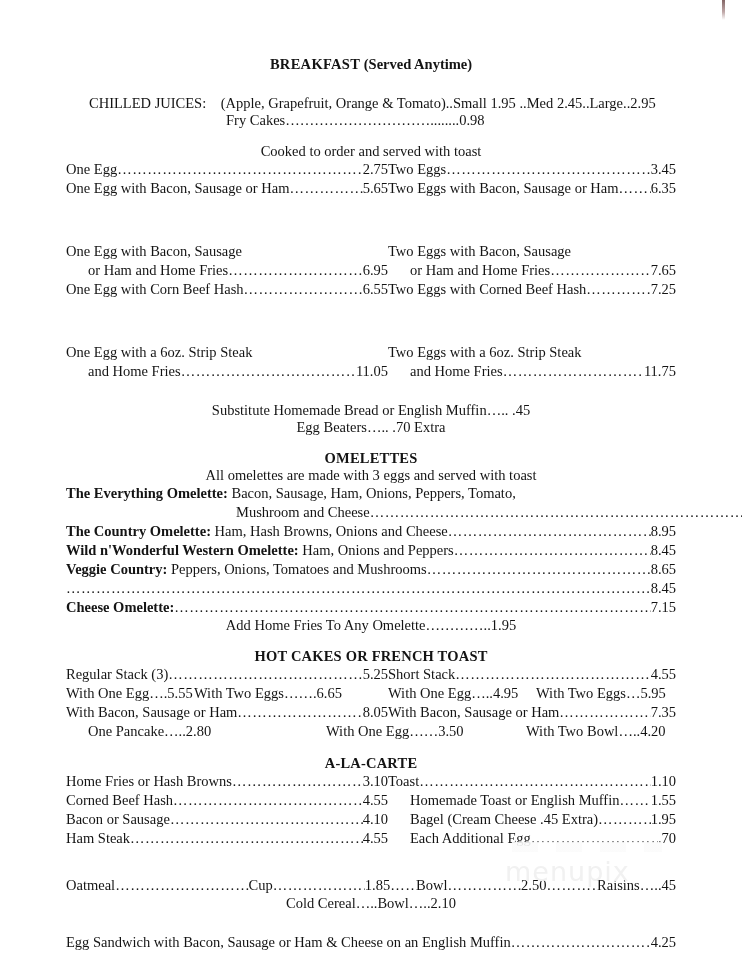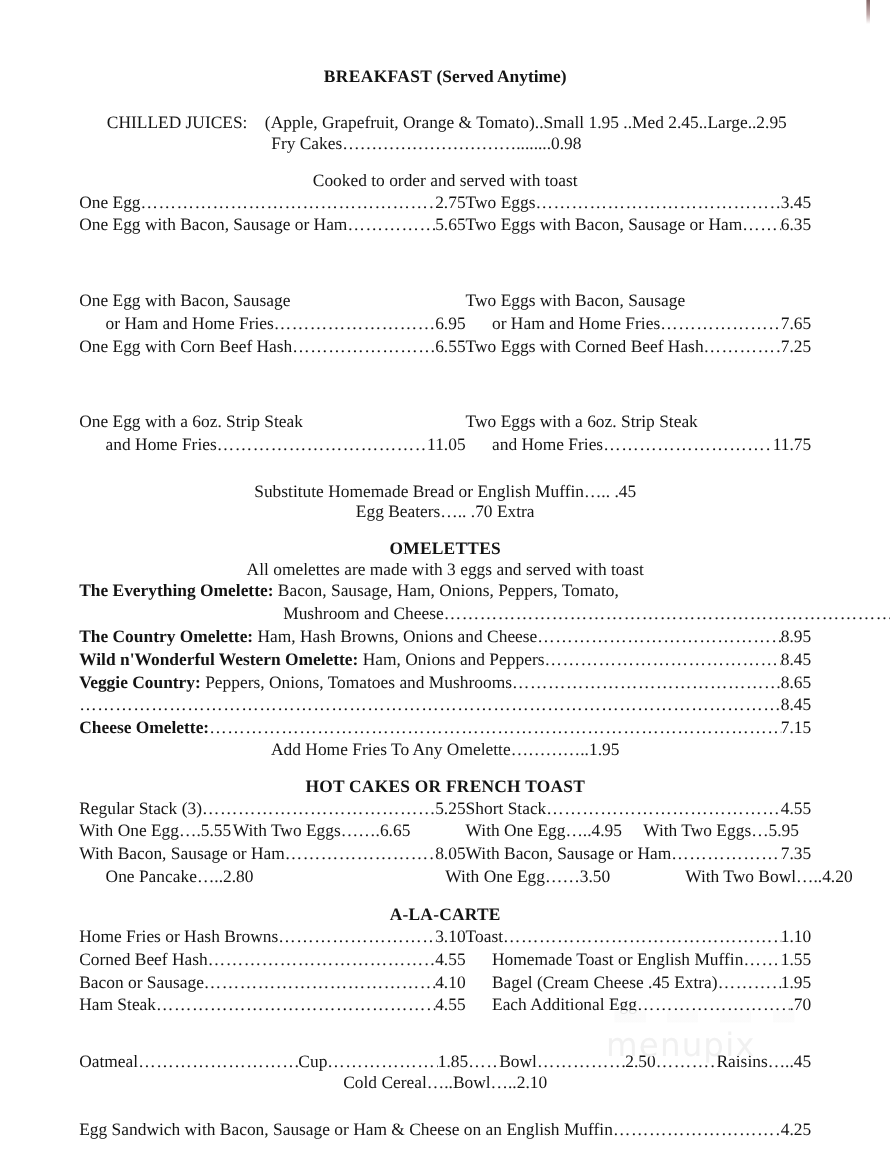--- a/index.html
+++ b/index.html
@@ -114,21 +114,21 @@
   .full-item { width: 100%; }
 
   
   .spread {
     display: flex;
     font-size: 14.5px;
     line-height: 19px;
     white-space: nowrap;
   }
   .spread .a { width: 238px; flex: none; padding-left: 22px; }
-  .spread .b { width: 200px; flex: none; margin-left: 45px; }
+  .spread .b { width: 200px; flex: none; }
   .spread .c { flex: none; }
 
   .pair {
     display: flex;
     font-size: 14.5px;
     line-height: 19px;
     white-space: nowrap;
   }
   .pair .p1 { width: 128px; flex: none; }
   .pair .p2 { flex: none; }

